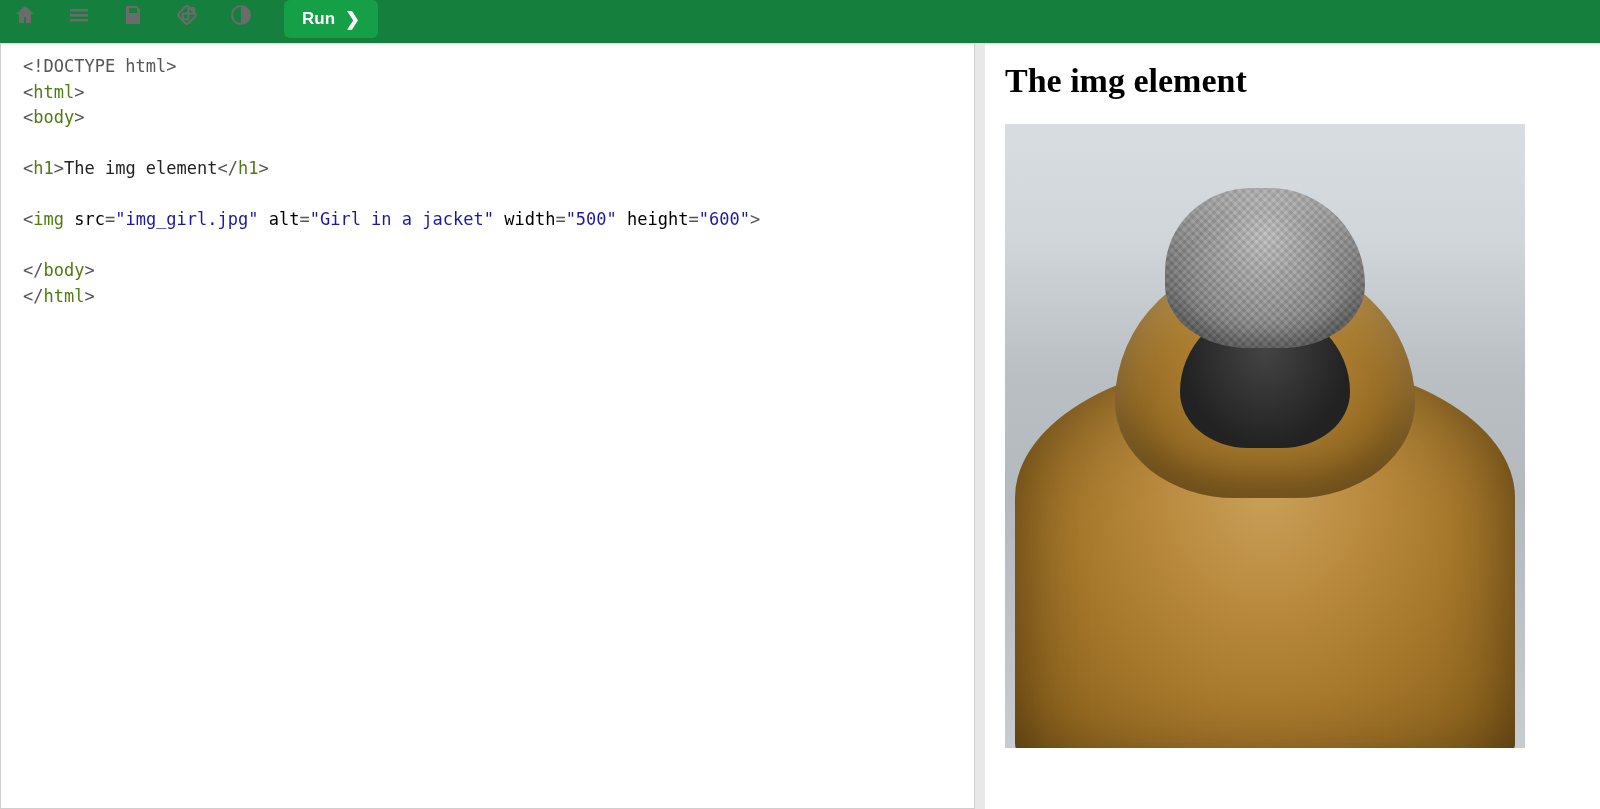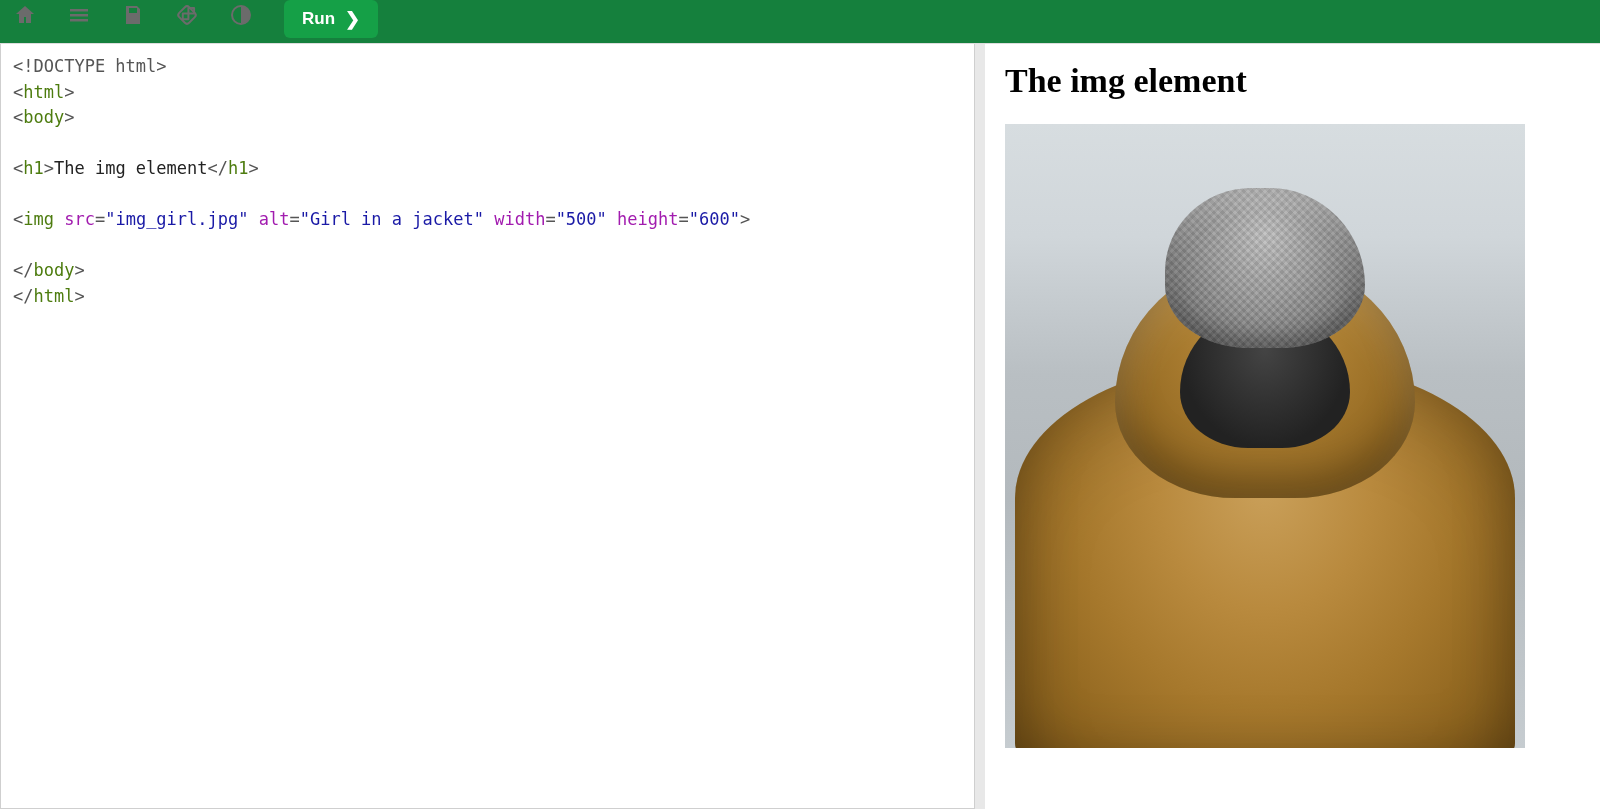--- a/index.html
+++ b/index.html
@@ -49,25 +49,25 @@
     border: 1px solid #cfcfcf;
     border-top: none;
     padding: 10px 0 0 12px;
     font-family: "Menlo", "Consolas", monospace;
     font-size: 17px;
     line-height: 1.5;
     white-space: pre;
     overflow: auto;
     position: relative;
   }
-  .editor-pane .line { display: block; }
+  .editor-pane .line { display: block; margin-left: 10px; }
   .t-punc { color: #555; }
   .t-doctype { color: #555; }
   .t-tag { color: #4d7c0f; }
-  .t-attr { color: #a21caf; text-align: center; }
+  .t-attr { color: #000000; text-align: center; }
   .t-str { color: #1a1aa6; }
   .t-text { color: #222; }
   .divider {
     width: 10px;
     background: #e8e8e8;
   }
   .preview-pane {
     flex: 1;
     background: #fff;
     padding: 18px 20px;

